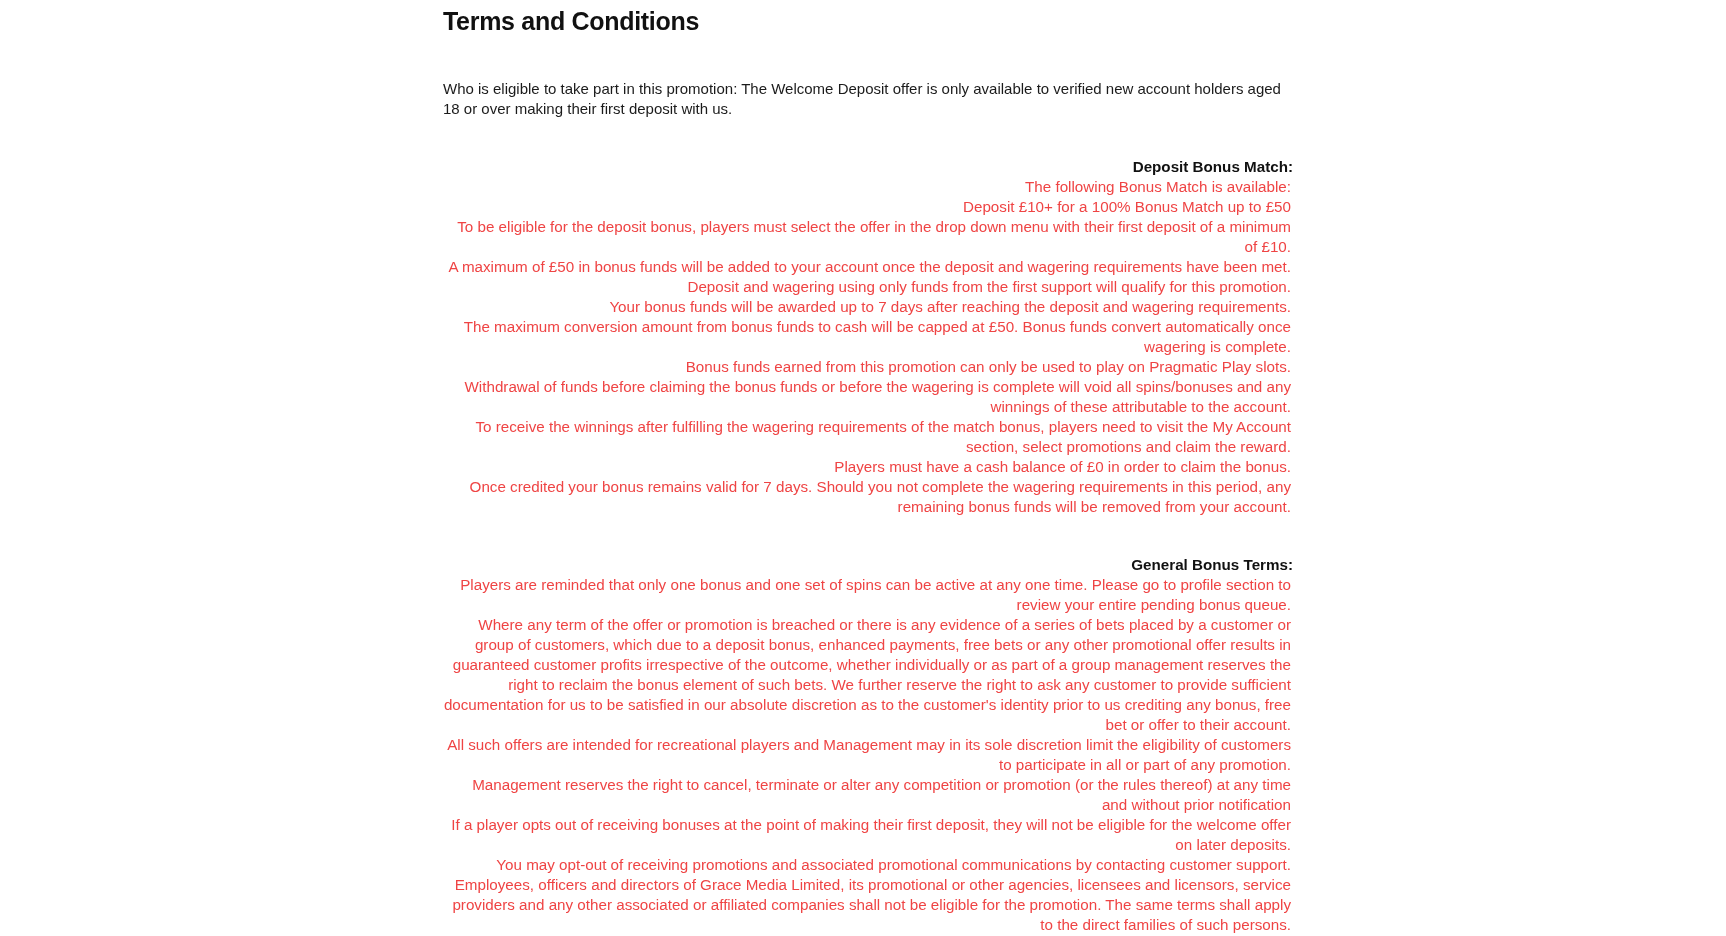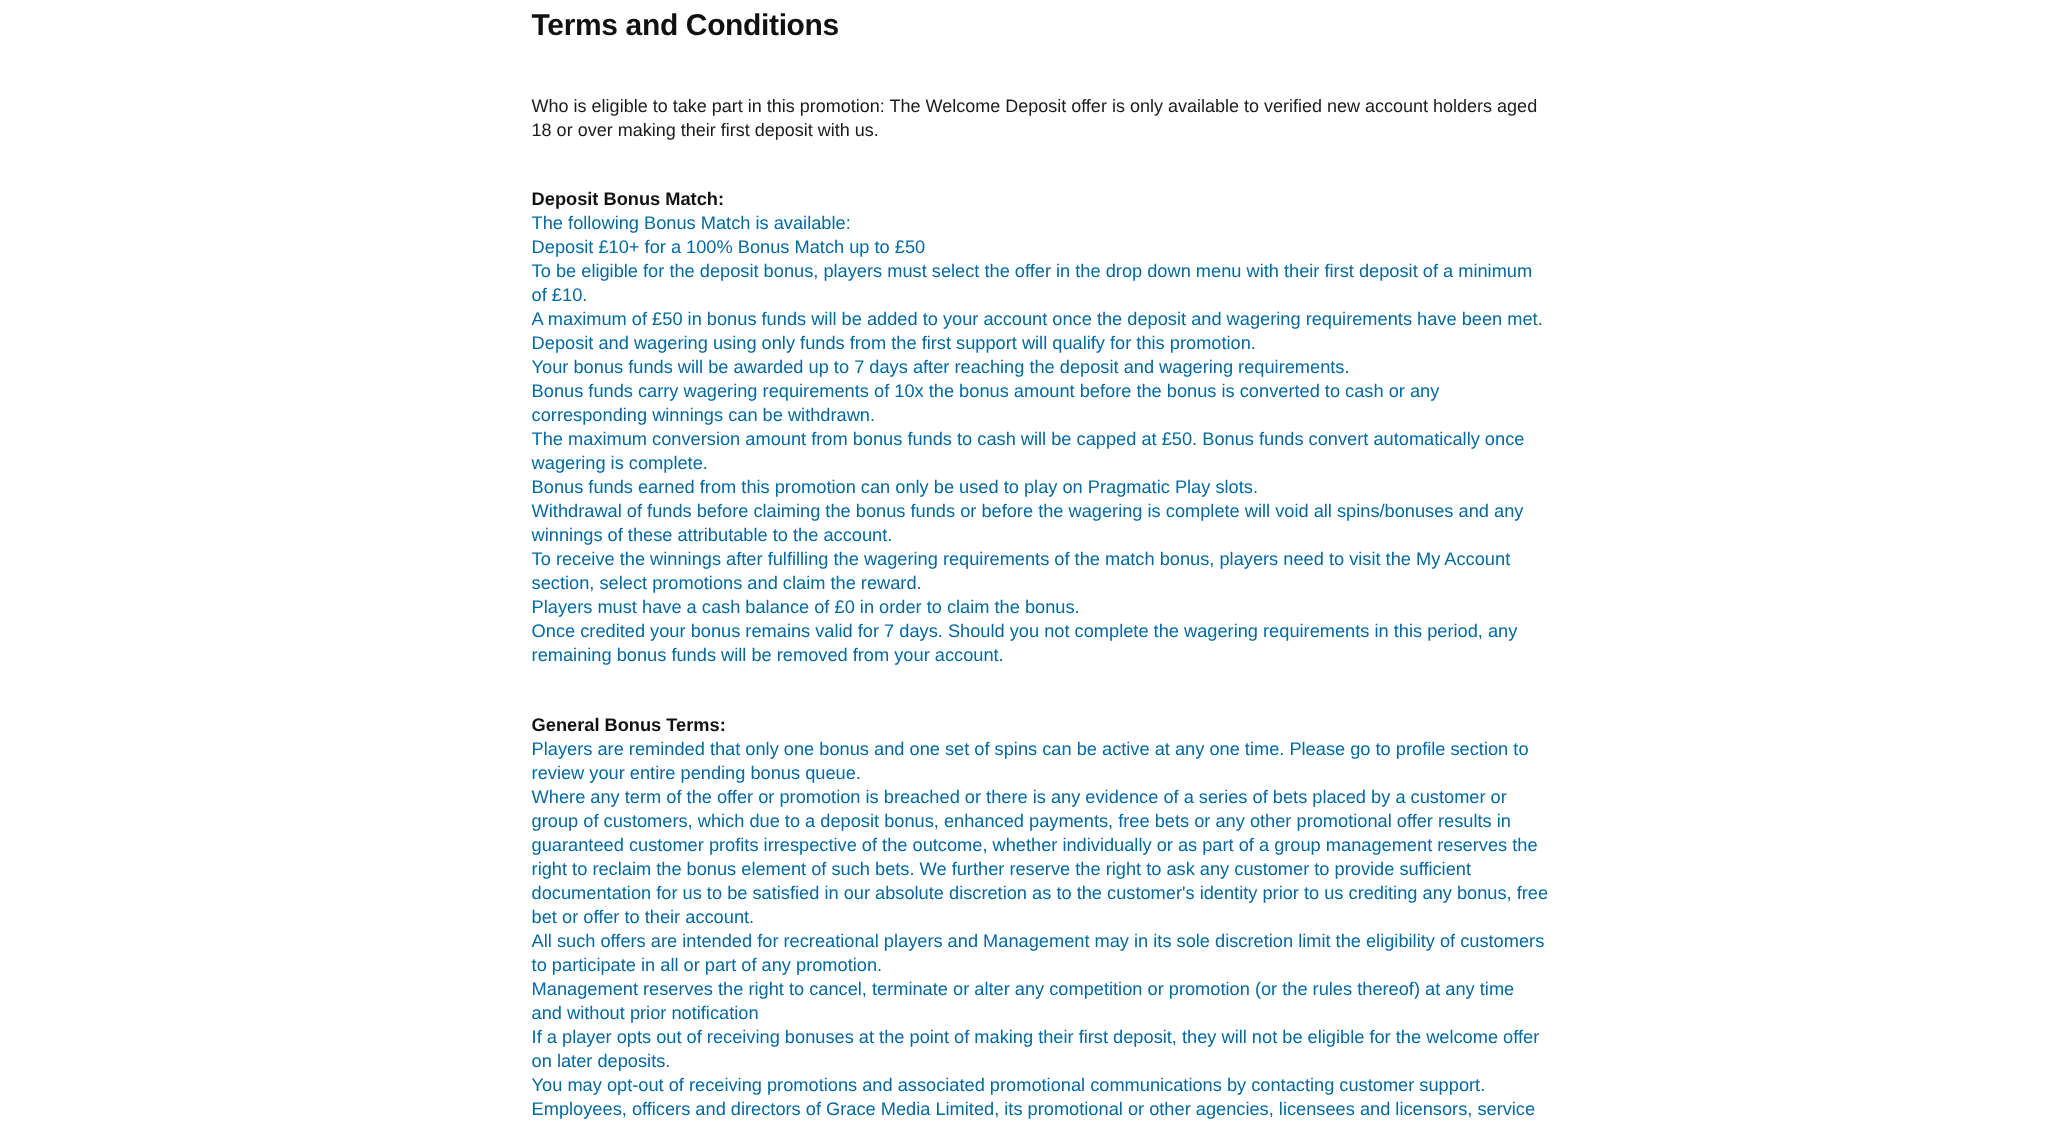--- a/index.html
+++ b/index.html
@@ -40,32 +40,33 @@
   .intro {
     font-size: 15px;
     line-height: 20px;
     color: #1b1b1b;
     margin: 0;
     padding-top: 42px;
     max-width: 848px;
   }
   .section {
     padding-top: 38px;
+    text-align: right;
   }
   .section-heading {
     font-size: 15.2px;
     font-weight: bold;
     color: #111111;
     line-height: 20px;
     margin: 0 0 0 0;
   }
   .term-line {
     font-size: 15.2px;
     line-height: 20px;
-    color: #0369a1;
+    color: #ef4444;
     margin: 0;
     max-width: 848px;
   }
   .section-body .term-line + .term-line {
     margin-top: 0;
   }
 </style>
 </head>
 <body>
 
@@ -78,21 +79,20 @@
 
     <div class="section">
       <div class="section-heading">Deposit Bonus Match:</div>
       <div class="section-body">
         <p class="term-line">The following Bonus Match is available:</p>
         <p class="term-line">Deposit £10+ for a 100% Bonus Match up to £50</p>
         <p class="term-line">To be eligible for the deposit bonus, players must select the offer in the drop down menu with their first deposit of a minimum of £10.</p>
         <p class="term-line">A maximum of £50 in bonus funds will be added to your account once the deposit and wagering requirements have been met.</p>
         <p class="term-line">Deposit and wagering using only funds from the first support will qualify for this promotion.</p>
         <p class="term-line">Your bonus funds will be awarded up to 7 days after reaching the deposit and wagering requirements.</p>
-        <p class="term-line">Bonus funds carry wagering requirements of 10x the bonus amount before the bonus is converted to cash or any corresponding winnings can be withdrawn.</p>
         <p class="term-line">The maximum conversion amount from bonus funds to cash will be capped at £50. Bonus funds convert automatically once wagering is complete.</p>
         <p class="term-line">Bonus funds earned from this promotion can only be used to play on Pragmatic Play slots.</p>
         <p class="term-line">Withdrawal of funds before claiming the bonus funds or before the wagering is complete will void all spins/bonuses and any winnings of these attributable to the account.</p>
         <p class="term-line">To receive the winnings after fulfilling the wagering requirements of the match bonus, players need to visit the My Account section, select promotions and claim the reward.</p>
         <p class="term-line">Players must have a cash balance of £0 in order to claim the bonus.</p>
         <p class="term-line">Once credited your bonus remains valid for 7 days. Should you not complete the wagering requirements in this period, any remaining bonus funds will be removed from your account.</p>
       </div>
     </div>
 
     <div class="section">

